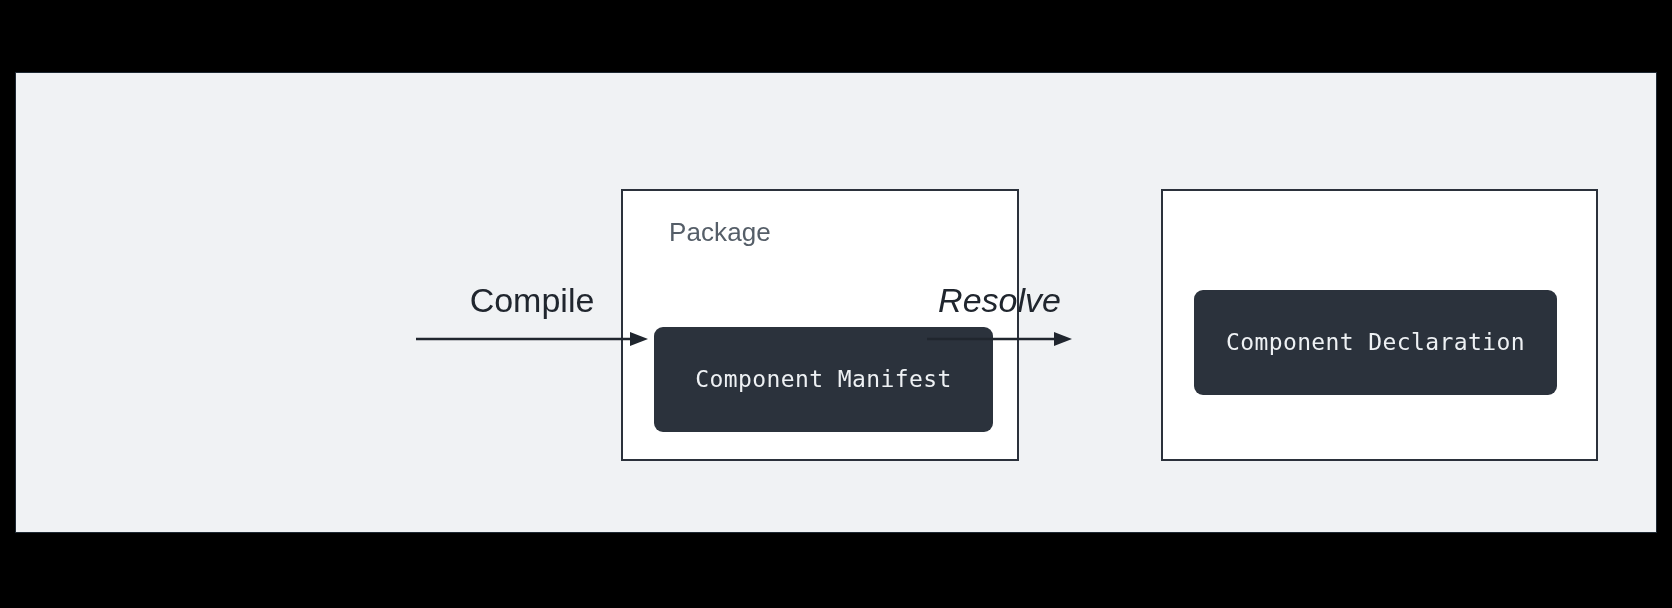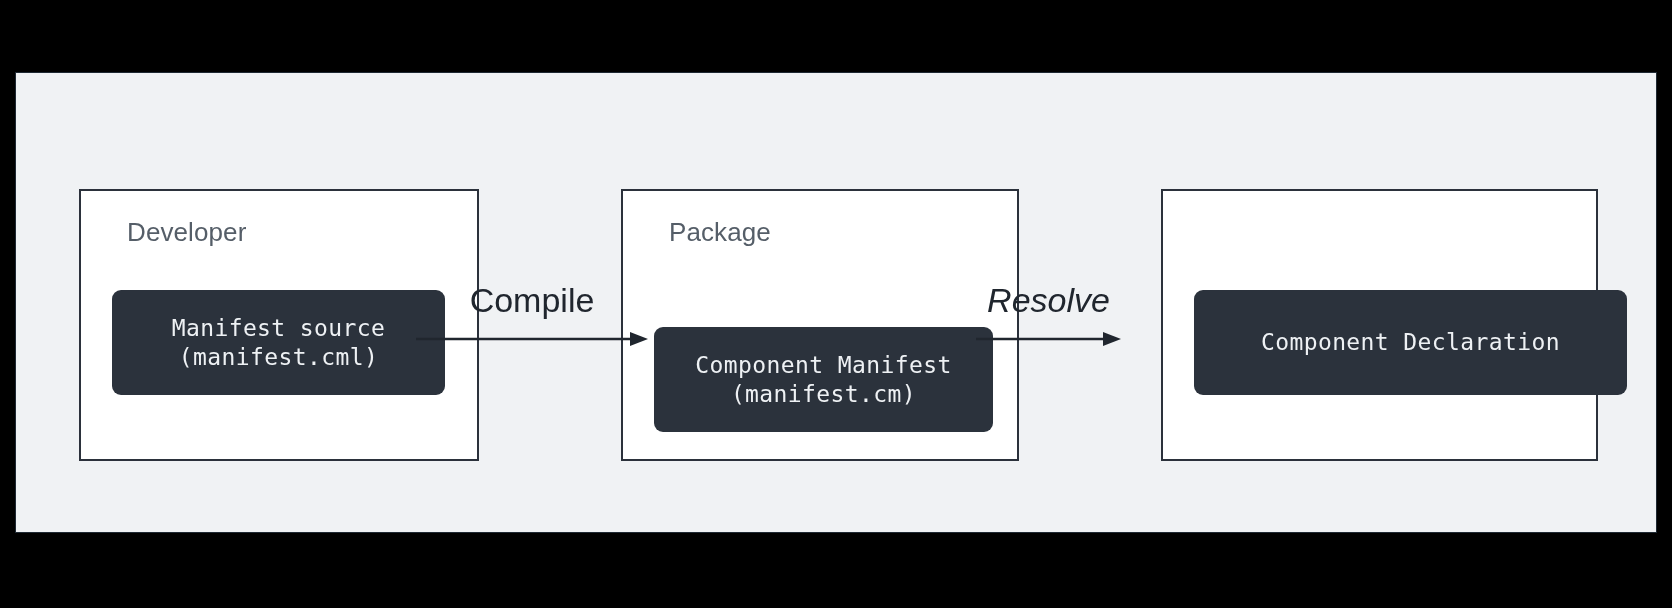--- a/index.html
+++ b/index.html
@@ -66,71 +66,65 @@
     border-radius: 9px;
     box-sizing: border-box;
     display: flex;
     align-items: center;
     justify-content: center;
     top: 99px;      
     height: 105px;  
   }
   #node-0 { left: 31px;  width: 333px; }   
   #node-1 { left: 31px;  width: 339px; margin-top: 37px; }   
-  #node-2 { left: 31px;  width: 433px; }   
+  #node-2 { left: 31px;  width: 363px; }   
 
   .node-text {
     font-family: "DejaVu Sans Mono", monospace;
     font-size: 23px;
     line-height: 1.22;
     color: #eef1f4;
     text-align: center;
     white-space: pre;
     letter-spacing: 0.4px;
   }
 
   
   .edge {
     position: absolute;
     height: 30px;
     top: 251px;   
   }
   #edge-0 { left: 400px; width: 232px; }  
-  #edge-1 { left: 960px; width: 145px; font-style: italic; }  
+  #edge-1 { left: 911px; width: 145px; font-style: italic; }  
 
   .edge-label {
     position: absolute;
     bottom: 34px;
     left: 50%;
     transform: translateX(-50%);
     font-family: "Liberation Sans", sans-serif;
     font-size: 34px;
     color: #20262e;
     white-space: nowrap;
   }
 
   .edge svg { display: block; }
 </style>
 </head>
 <body>
 
 <div id="stage">
   <div id="canvas">
 
-    <div class="group-box" id="group-0">
-      <div class="group-label">Developer</div>
-      <div class="node" id="node-0">
-        <div class="node-text"><span>Manifest source</span><br><span>(manifest.cml)</span></div>
-      </div>
-    </div>
 
     <div class="group-box" id="group-1">
       <div class="group-label">Package</div>
       <div class="node" id="node-1">
-        <div class="node-text"><span>Component Manifest</span><br><span>(manifest.cm)</span></div>
+        <div class="node-text"><span>Component Manifest</span><br></div>
       </div>
     </div>
 
     <div class="group-box" id="group-2">
       <div class="node" id="node-2">
         <div class="node-text"><span>Component Declaration</span><br></div>
       </div>
     </div>
 
     <div class="edge" id="edge-0">

